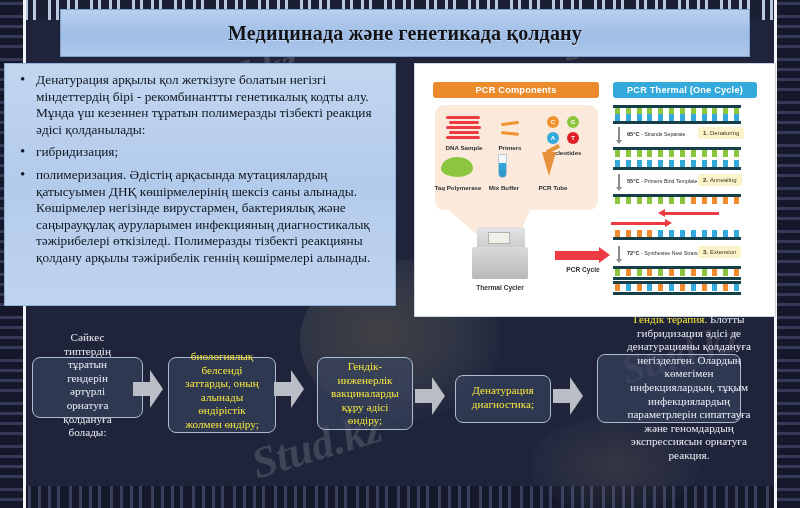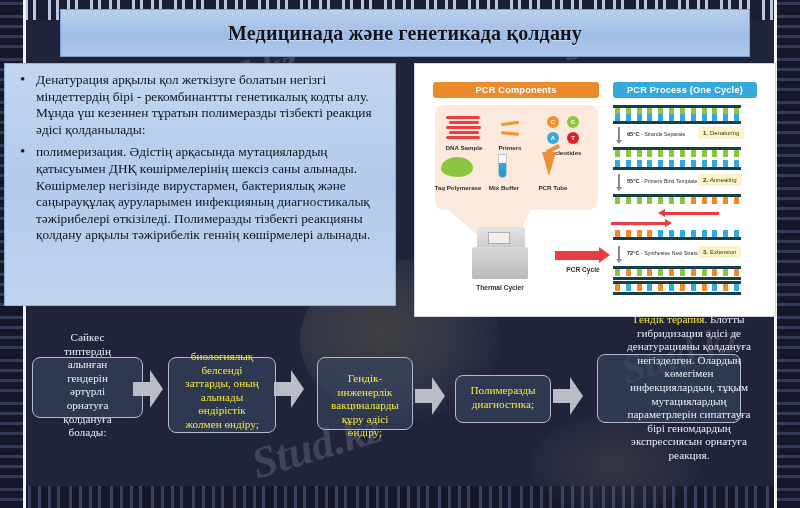--- a/index.html
+++ b/index.html
@@ -429,28 +429,29 @@
   <div class="wm-blob"></div>
   <div class="wm-blob2"></div>
 
   <div id="title-bar">
     <span class="txt">Медицинада және генетикада қолдану</span>
   </div>
 
   <div id="text-panel">
     <ul class="bullets">
       <li>Денатурация арқылы қол жеткізуге болатын негізгі міндеттердің бірі - рекомбинантты генетикалық кодты алу. Мұнда үш кезеннен тұратын полимеразды тізбекті реакция әдісі қолданылады:</li>
+      <li>гибридизация;</li>
       <li>полимеризация. Әдістің арқасында мутациялардың қатысуымен ДНҚ көшірмелерінің шексіз саны алынады. Көшірмелер негізінде вирустармен, бактериялық және саңырауқұлақ ауруларымен инфекцияның диагностикалық тәжірибелері өткізіледі. Полимеразды тізбекті реакцияны қолдану арқылы тәжірибелік геннің көшірмелері алынады.</li>
     </ul>
   </div>
 
   <div id="pcr-panel">
 
     <div class="pcr-head" id="pcr-comp-head">PCR Components</div>
-    <div class="pcr-head" id="pcr-proc-head">PCR Process (One Cycle)</div>
+    <div class="pcr-head" id="pcr-proc-head">PCR Thermal (One Cycle)</div>
 
     <div class="comp-card"></div>
 
     <div>
       <div class="dna-bar" style="left:31px; top:52px; width:34px;"></div>
       <div class="dna-bar" style="left:34px; top:57px; width:30px;"></div>
       <div class="dna-bar" style="left:31px; top:62px; width:35px;"></div>
       <div class="dna-bar" style="left:34px; top:67px; width:30px;"></div>
       <div class="dna-bar" style="left:31px; top:72px; width:34px;"></div>
     </div>
@@ -659,21 +660,21 @@
       <div class="rail" style="top:11px;"></div>
     </div>
   </div>
 
   <div id="flow">
 
     <div class="flow-box" style="left:32px;  top:35px;  width:111px; height:61px;"></div>
     <div class="flow-text" style="left:22px; top:9px;  width:131px;">
       <span>Сәйкес</span><br>
       <span>типтердің</span><br>
-      <span>алынған</span><br>
+      <span>тұратын</span><br>
       <span>гендерін</span><br>
       <span>әртүрлі</span><br>
       <span>орнатуға</span><br>
       <span>қолдануға</span><br>
       <span>болады:</span>
     </div>
 
     <div class="flow-arrow" style="left:133px; top:48px;">
       <div class="shaft"></div>
         <div class="head"></div>
@@ -688,55 +689,55 @@
       <span class="hl">өндірістік</span><br>
       <span class="hl">жолмен өндіру;</span>
     </div>
 
     <div class="flow-arrow" style="left:274px; top:48px;">
       <div class="shaft"></div>
         <div class="head"></div>
       </div>
 
     <div class="flow-box" style="left:317px; top:35px;  width:96px; height:73px;"></div>
-    <div class="flow-text" style="left:311px; top:38px; width:108px;margin-top:12px;">
+    <div class="flow-text" style="left:311px; top:38px; width:108px;">
       <span class="hl">Гендік-</span><br>
       <span class="hl">инженерлік</span><br>
       <span class="hl">вакциналарды</span><br>
       <span class="hl">құру әдісі</span><br>
       <span class="hl">өндіру;</span>
     </div>
 
     <div class="flow-arrow" style="left:415px; top:55px;">
       <div class="shaft"></div>
         <div class="head"></div>
       </div>
 
     <div class="flow-box" style="left:455px; top:53px;  width:96px; height:48px;"></div>
     <div class="flow-text" style="left:449px; top:62px; width:108px;">
-      <span class="hl">Полимеразды</span><br>
+      <span class="hl">Денатурация</span><br>
       <span class="hl">диагностика;</span>
     </div>
 
     <div class="flow-arrow" style="left:553px; top:55px;">
       <div class="shaft"></div>
         <div class="head"></div>
       </div>
 
     <div class="flow-box" style="left:597px; top:32px;  width:144px; height:69px;"></div>
     <div class="flow-text" style="left:613px; top:-9px; width:152px;">
       <span class="hl">Гендік терапия.</span><span> Блотты</span><br>
       <span>гибридизация әдісі де</span><br>
       <span>денатурацияны қолдануға</span><br>
       <span>негізделген. Олардың</span><br>
       <span>көмегімен</span><br>
       <span>инфекциялардың, тұқым</span><br>
-      <span>мутациялардың</span><br>
+      <span>инфекциялардың</span><br>
       <span>параметрлерін сипаттауға</span><br>
-      <span>бірі геномдардың</span><br>
+      <span>және геномдардың</span><br>
       <span>экспрессиясын орнатуға</span><br>
       <span>реакция.</span>
     </div>
   </div>
 
   <div class="wm wm1">z-Stud.kz</div>
   <div class="wm wm2">Stud.kz</div>
   <div class="wm wm3">z-Stud.kz</div>
   <div class="wm wm4">Stud.kz</div>
   <div class="wm wm5">Stud.kz</div>

